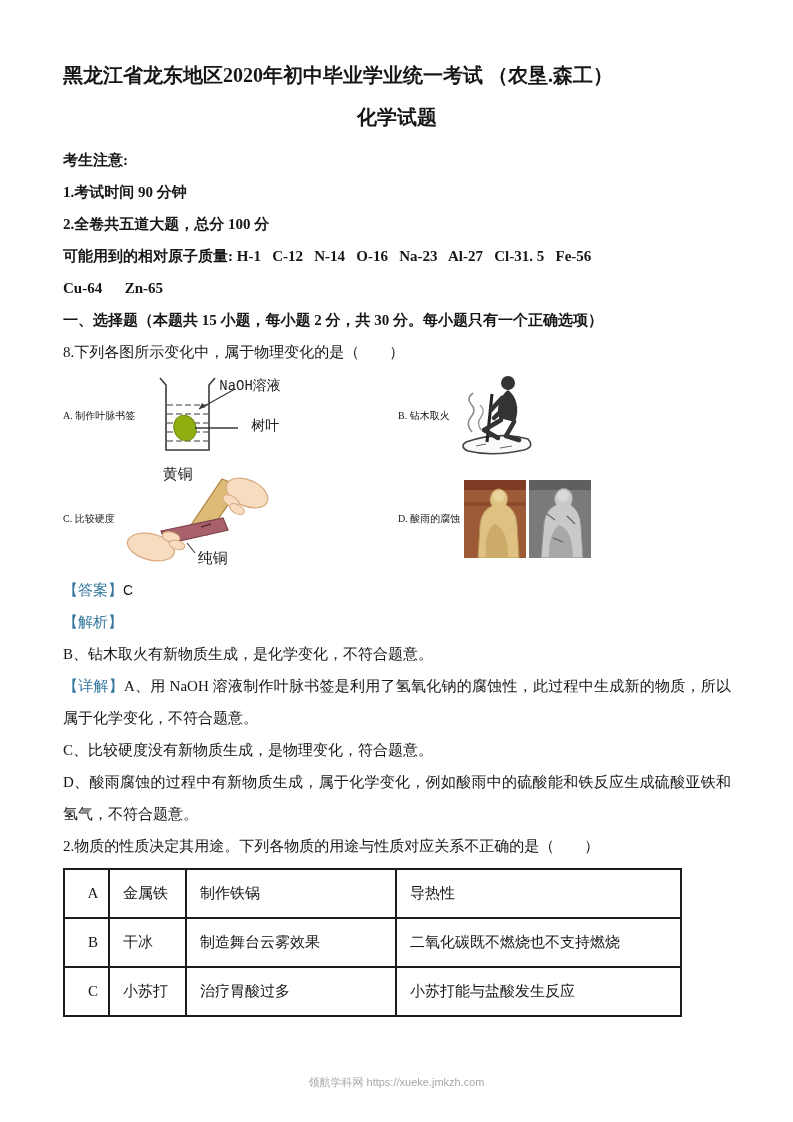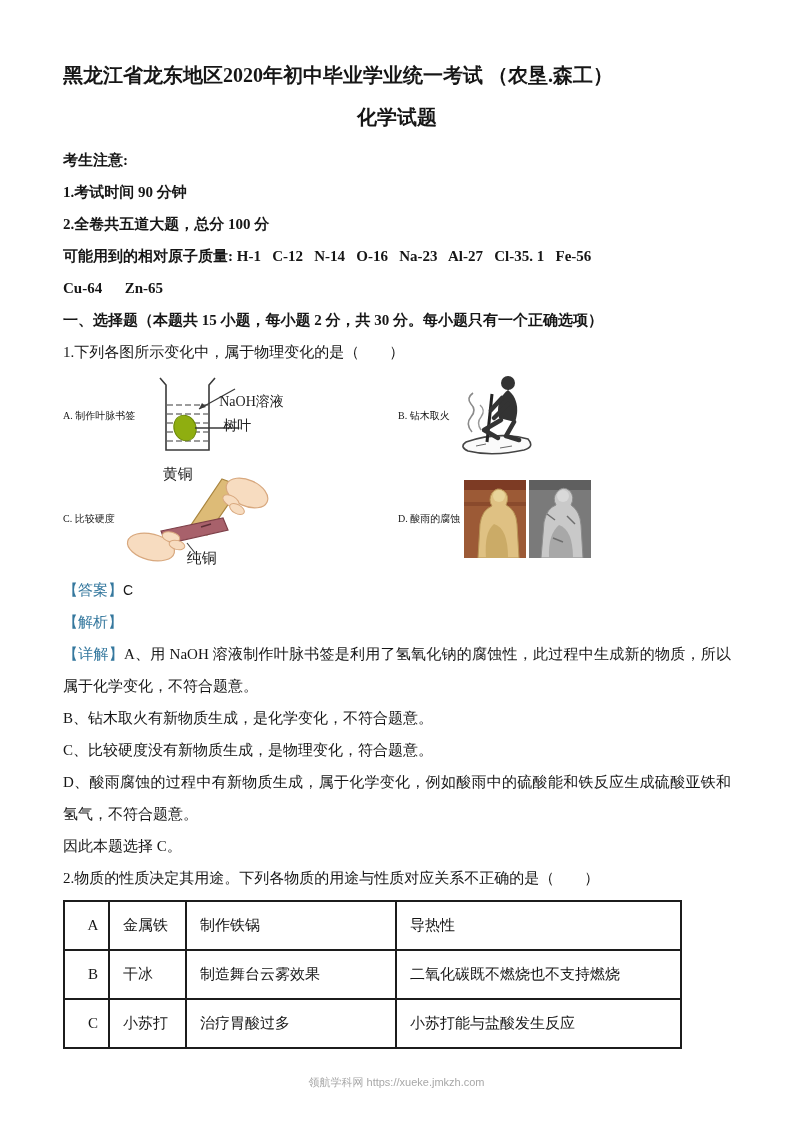--- a/index.html
+++ b/index.html
@@ -21,28 +21,28 @@
   .opt-row { display:flex; align-items:center; }
   .row-ab { height:96px; }
   .row-cd { height:110px; }
   .opt-cell-left  { width:335px; display:flex; align-items:center; }
   .opt-cell-right { flex:1; display:flex; align-items:center; }
   .opt-label { font-size:10px; white-space:nowrap; }
 
   
   .fig-beaker { position:relative; width:152px; height:82px; margin-left:8px; }
   .fig-beaker .lbl { position:absolute; font-size:14px; color:#222; white-space:nowrap; }
-  .lbl-naoh { left:76px; top:18px; }
-  .lbl-leaf { left:80px; top:42px; }
+  .lbl-naoh { left:76px; top:2px;font-family:Liberation Mono, monospace; }
+  .lbl-leaf { left:108px; top:42px; }
 
   
   .fig-hands { position:relative; width:152px; height:104px; margin-left:10px; }
   .fig-hands .lbl { position:absolute; font-size:15px; color:#222; white-space:nowrap; }
   .lbl-brass  { left:38px; top:-2px; }
-  .lbl-copper { left:62px; top:82px; }
+  .lbl-copper { left:73px; top:82px; }
 
   .fig-person { margin-left:6px; }
   .fig-statues { display:flex; gap:3px; margin-left:4px; }
 
   
   table.q2 { border-collapse:collapse; margin-top:6px; }
   table.q2 td {
     border:2px solid #1c1c1c; height:47px; font-size:15px; padding:0 0 0 13px;
     vertical-align:middle;
   }
@@ -61,26 +61,26 @@
 
 <div class="page">
   <div class="content">
 
     <p class="t1">黑龙江省龙东地区2020年初中毕业学业统一考试 （农垦.森工）</p>
     <p class="t2">化学试题</p>
 
     <p class="bold">考生注意:</p>
     <p class="bold">1.考试时间 90 分钟</p>
     <p class="bold">2.全卷共五道大题，总分 100 分</p>
-    <p class="bold pre">可能用到的相对原子质量: H-1   C-12   N-14   O-16   Na-23   Al-27   Cl-35. 1   Fe-56</p>
+    <p class="bold pre">可能用到的相对原子质量: H-1   C-12   N-14   O-16   Na-23   Al-27   Cl-31. 5   Fe-56</p>
     <p class="bold pre">Cu-64      Zn-65</p>
 
     <p class="bold">一、选择题（本题共 15 小题，每小题 2 分，共 30 分。每小题只有一个正确选项）</p>
 
-    <p>1.下列各图所示变化中，属于物理变化的是（　　）</p>
+    <p>8.下列各图所示变化中，属于物理变化的是（　　）</p>
 
     <div class="opt-row row-ab">
       <div class="opt-cell-left">
         <span class="opt-label">A. 制作叶脉书签</span>
         <div class="fig-beaker">
           <svg width="152" height="82" viewBox="0 0 152 82">
             <path d="M17 3 L23 10 L23 75 L66 75 L66 10 L72 3" fill="none" stroke="#3a3a3a" stroke-width="1.6"></path>
             <line x1="24" y1="30" x2="65" y2="30" stroke="#3a3a3a" stroke-width="1.2" stroke-dasharray="6 3"></line>
             <line x1="24" y1="39" x2="65" y2="39" stroke="#3a3a3a" stroke-width="1.2" stroke-dasharray="6 3"></line>
             <line x1="24" y1="48" x2="65" y2="48" stroke="#3a3a3a" stroke-width="1.2" stroke-dasharray="6 3"></line>
@@ -154,25 +154,24 @@
             <path d="M20 78 Q19 54 30 45 Q44 50 44 78 Z" fill="#a8a8a8"></path>
             <circle cx="34" cy="16" r="6" fill="#d9d9d9"></circle>
             <path d="M18 34 L26 40 M38 36 L46 44 M24 58 L34 62" stroke="#6e6e6e" stroke-width="1.5" fill="none"></path>
           </svg>
         </div>
       </div>
     </div>
 
     <p><span class="blue">【答案】</span><span class="ans-value">C</span></p>
     <p class="blue">【解析】</p>
+    <p class="just">B、钻木取火有新物质生成，是化学变化，不符合题意。</p>
     <p class="just"><span class="blue">【详解】</span><span>A、用 NaOH 溶液制作叶脉书签是利用了氢氧化钠的腐蚀性，此过程中生成新的物质，所以属于化学变化，不符合题意。</span></p>
-    <p class="just">B、钻木取火有新物质生成，是化学变化，不符合题意。</p>
     <p class="just">C、比较硬度没有新物质生成，是物理变化，符合题意。</p>
     <p class="just">D、酸雨腐蚀的过程中有新物质生成，属于化学变化，例如酸雨中的硫酸能和铁反应生成硫酸亚铁和氢气，不符合题意。</p>
-    <p>因此本题选择 C。</p>
 
     <p>2.物质的性质决定其用途。下列各物质的用途与性质对应关系不正确的是（　　）</p>
 
     <table class="q2">
       <tbody>
         <tr>
           <td class="c-key">A</td>
           <td class="c-sub">金属铁</td>
           <td class="c-use">制作铁锅</td>
           <td class="c-prop">导热性</td>

